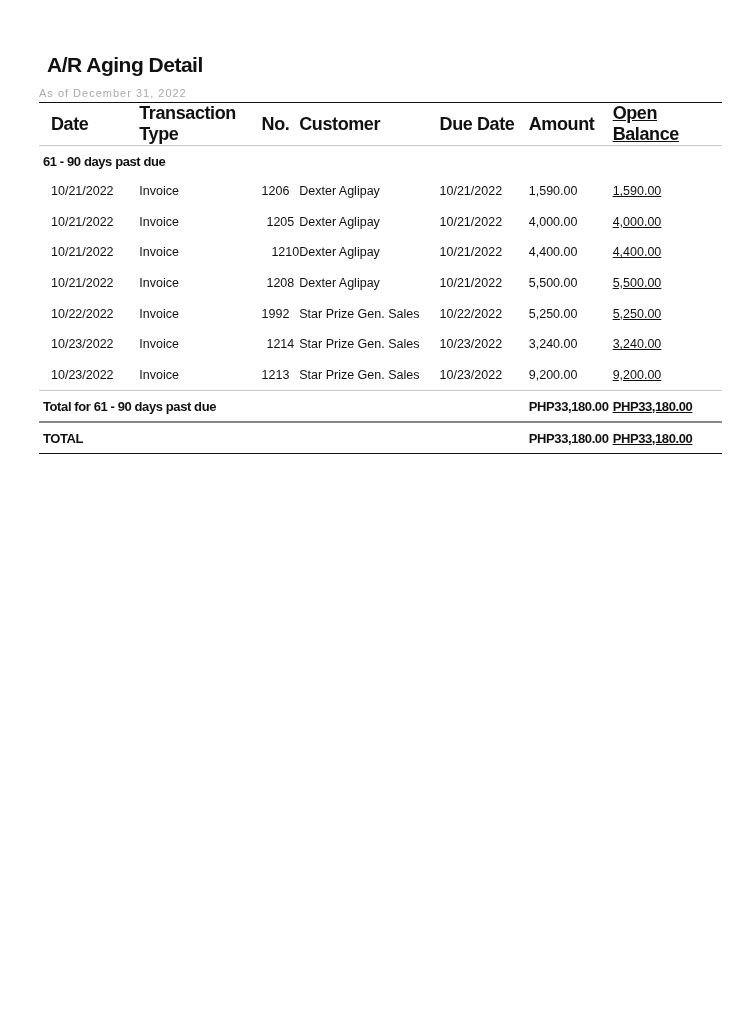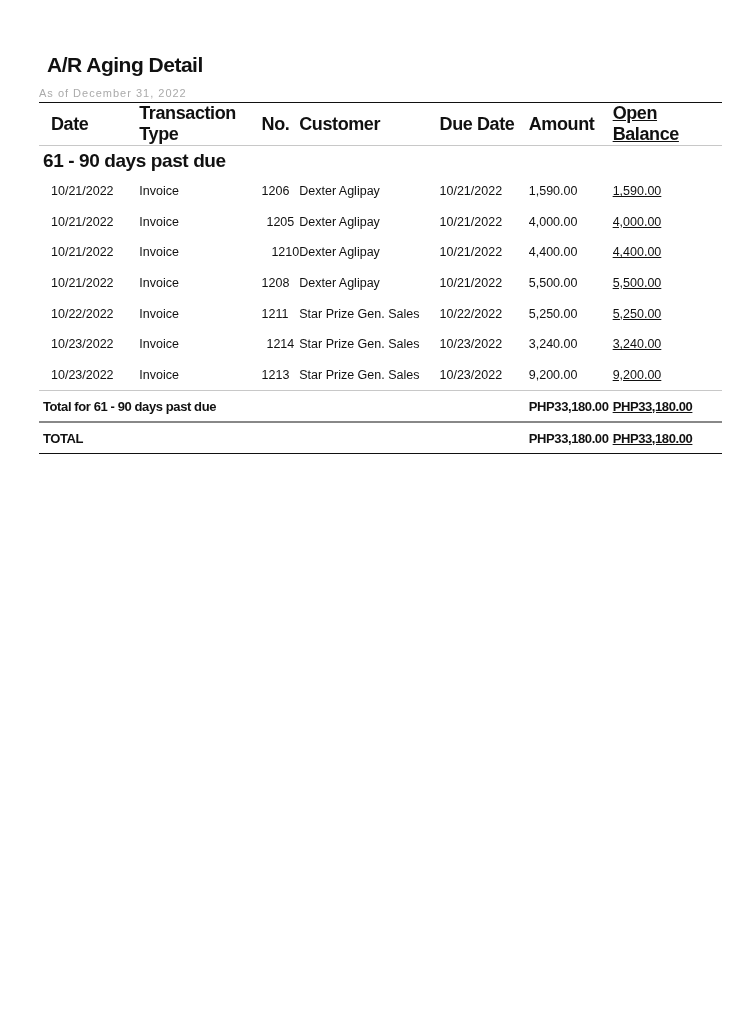--- a/index.html
+++ b/index.html
@@ -4,21 +4,21 @@
 <style>
   html, body { margin:0; padding:0; background:#fff; }
   body { width:756px; height:1015px; position:relative; font-family:"Liberation Sans", sans-serif; color:#111; overflow:hidden; }
   .page { position:absolute; left:39px; top:44px; width:683px; }
   .title { font-size:21px; font-weight:bold; letter-spacing:-0.5px; line-height:26px; margin:8px; }
   .subtitle { font-size:11px; color:#aaa; letter-spacing:1px; line-height:14px; margin-top:4px; }
   table { width:683px; border-collapse:collapse; margin-top:2px; font-size:12.5px; }
   thead th { font-weight:bold; text-align:left; height:34px; border-top:1.5px solid #111; border-bottom:1px solid #c8c8c8; letter-spacing:-0.4px; font-size:18px; padding:0; }
   th.r, td.r { text-align:left; }
   td { height:30.6px; padding:0; }
-  .grp td { font-weight:bold; height:30px; letter-spacing:-0.4px; font-size:19px;margin-left:8px; }
+  .grp td { font-weight:bold; height:30px; letter-spacing:-0.4px; font-size:13px;margin-left:8px; }
   .c-date { width:89px; padding-left:12px; }
   th.c-date { padding-left:12px; }
   .c-type { width:123px; }
   .c-no { width:38px; }
   .c-cust { width:142px; }
   .c-due { width:90px; }
   .c-amt { width:84px; }
   .c-bal { width:105px; padding-right:5px !important;text-decoration:underline; }
   .subtotal td { font-weight:bold; border-top:1px solid #c8c8c8; border-bottom:2px solid #888; height:30px; letter-spacing:-0.4px; font-size:13px; }
   .total td { font-weight:bold; border-bottom:1.5px solid #111; height:30px; letter-spacing:-0.4px; font-size:13px; }
@@ -70,30 +70,30 @@
           <td class="c-type">Invoice</td>
           <td class="c-no" style="text-align: right;">1210</td>
           <td class="c-cust">Dexter Aglipay</td>
           <td class="c-due">10/21/2022</td>
           <td class="c-amt r">4,400.00</td>
           <td class="c-bal r">4,400.00</td>
         </tr>
         <tr>
           <td class="c-date">10/21/2022</td>
           <td class="c-type">Invoice</td>
-          <td class="c-no" style="text-align: left;">1208</td>
+          <td class="c-no" style="text-align: center;">1208</td>
           <td class="c-cust">Dexter Aglipay</td>
           <td class="c-due">10/21/2022</td>
           <td class="c-amt r">5,500.00</td>
           <td class="c-bal r">5,500.00</td>
         </tr>
         <tr>
           <td class="c-date">10/22/2022</td>
           <td class="c-type">Invoice</td>
-          <td class="c-no" style="text-align: left;">1211</td>
+          <td class="c-no" style="text-align: left;">1992</td>
           <td class="c-cust">Star Prize Gen. Sales</td>
           <td class="c-due">10/22/2022</td>
           <td class="c-amt r">5,250.00</td>
           <td class="c-bal r">5,250.00</td>
         </tr>
         <tr>
           <td class="c-date">10/23/2022</td>
           <td class="c-type">Invoice</td>
           <td class="c-no" style="text-align: center;">1214</td>
           <td class="c-cust">Star Prize Gen. Sales</td>

